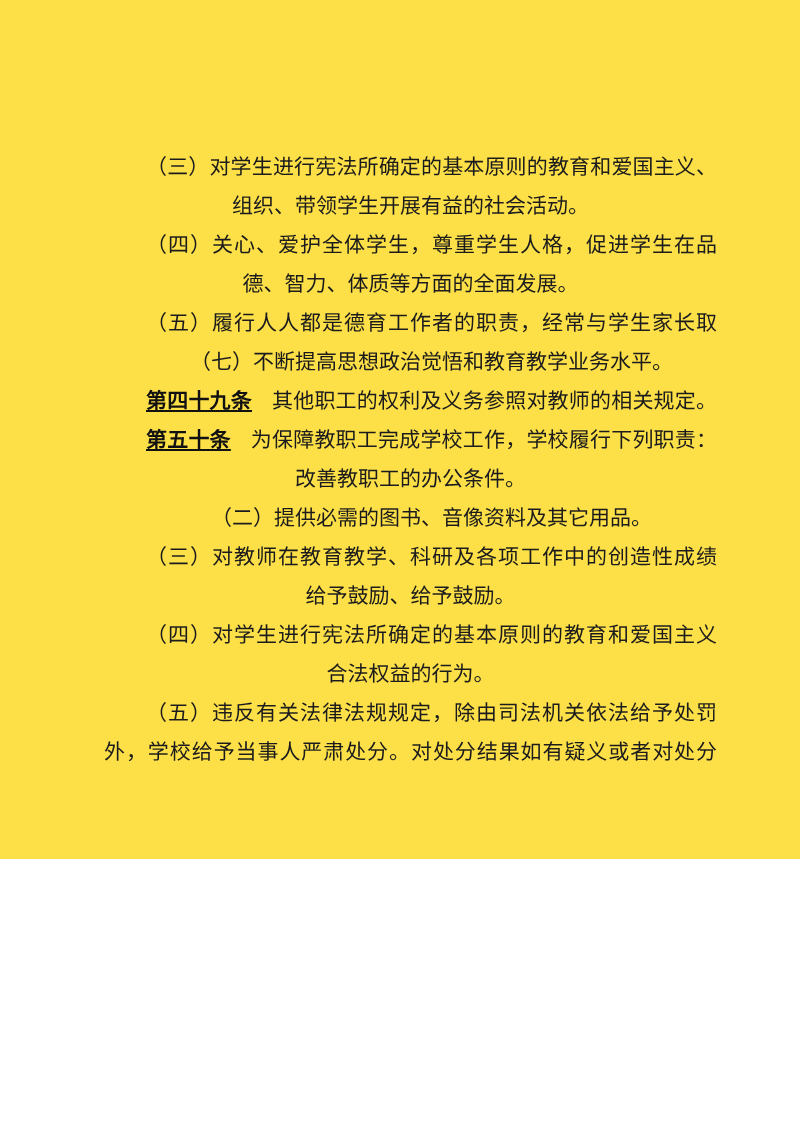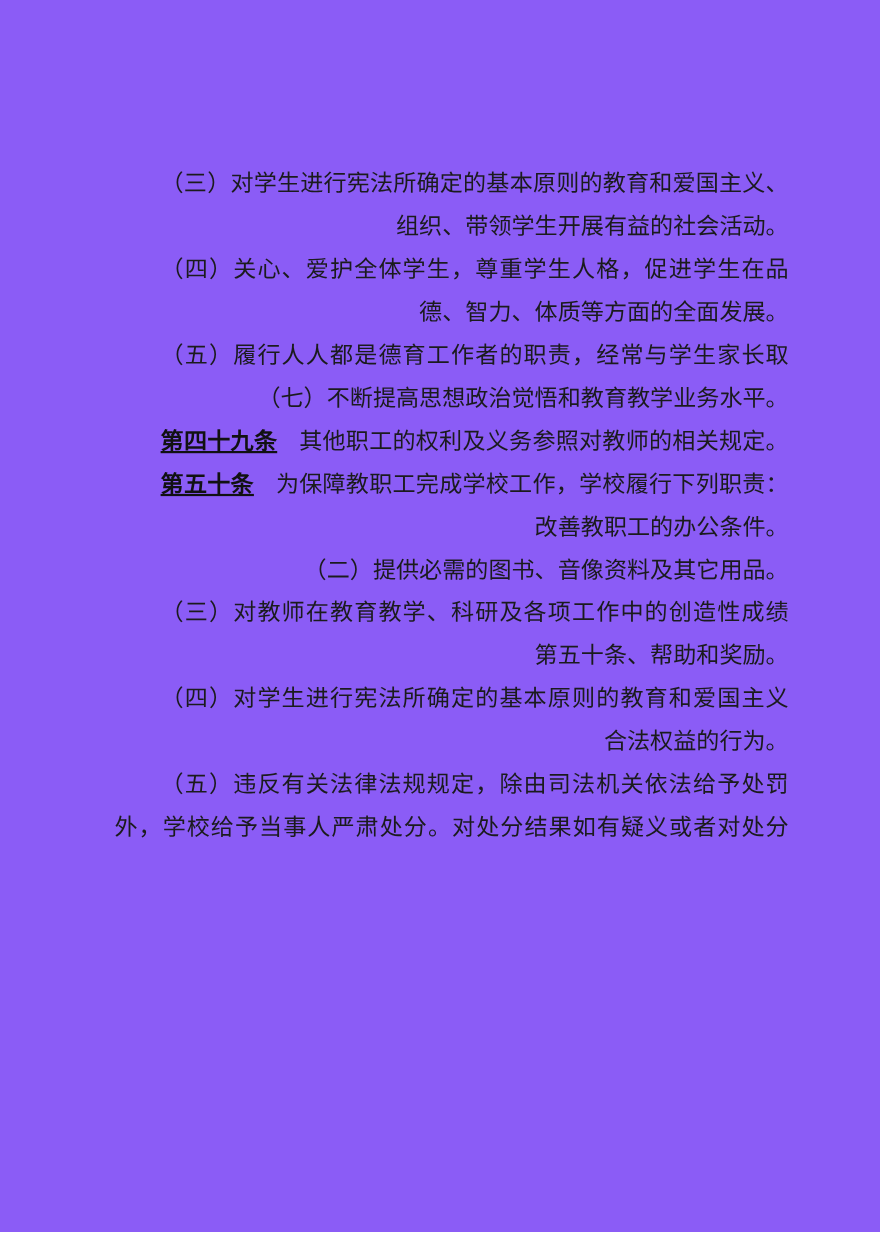--- a/index.html
+++ b/index.html
@@ -3,41 +3,41 @@
 <meta charset="utf-8">
 <style>
   html, body {
     margin: 0;
     padding: 0;
     background: #ffffff;
   }
   .page {
     position: relative;
     width: 800px;
-    height: 1120px;
-    background: #8b5cf6;
+    height: 859px;
+    background: #fde047;
     overflow: hidden;
     font-family: "DejaVu Serif", serif;
     color: #1b1b1d;
   }
   .text-column {
     position: absolute;
     left: 104px;
     top: 148px;
     width: 613px;
   }
   .paragraph {
     margin: 0;
     padding: 0;
   }
   .line {
     font-size: 21px;
     line-height: 39px;
     height: 39px;
-    text-align: right;
+    text-align: center;
     overflow: hidden;
   }
   .line.indent {
     text-indent: 42px;
   }
   .line.fill {
     text-align: justify;
     text-align-last: justify;
   }
   .article-num {
@@ -74,21 +74,21 @@
         <div class="line indent fill"><span class="article-num">第五十条</span><span>为保障教职工完成学校工作，学校履行下列职责：</span></div>
       </div>
       <div class="paragraph">
         <div class="line">改善教职工的办公条件。</div>
       </div>
       <div class="paragraph">
         <div class="line indent">（二）提供必需的图书、音像资料及其它用品。</div>
       </div>
       <div class="paragraph">
         <div class="line indent fill">（三）对教师在教育教学、科研及各项工作中的创造性成绩</div>
-        <div class="line">第五十条、帮助和奖励。</div>
+        <div class="line">给予鼓励、给予鼓励。</div>
       </div>
       <div class="paragraph">
         <div class="line indent fill">（四）对学生进行宪法所确定的基本原则的教育和爱国主义</div>
         <div class="line">合法权益的行为。</div>
       </div>
       <div class="paragraph">
         <div class="line indent fill">（五）违反有关法律法规规定，除由司法机关依法给予处罚</div>
         <div class="line fill">外，学校给予当事人严肃处分。对处分结果如有疑义或者对处分</div>
       </div>
     </div>

